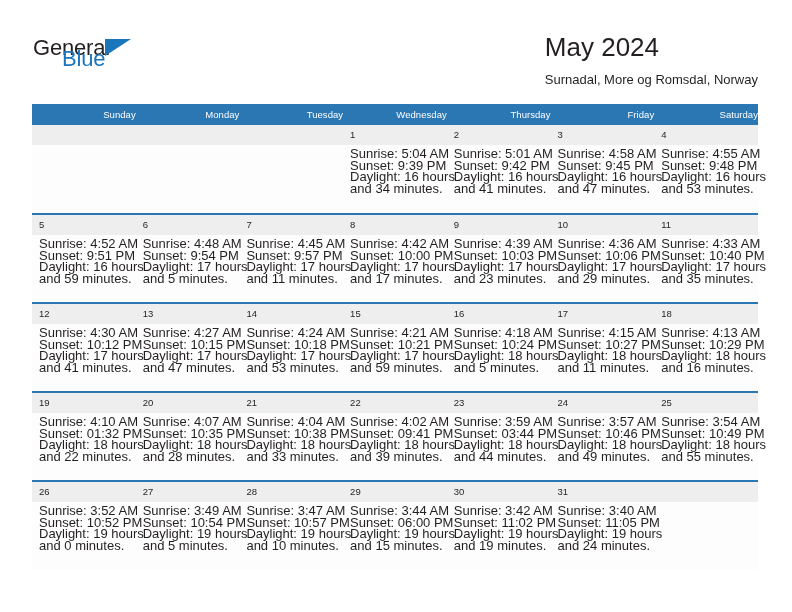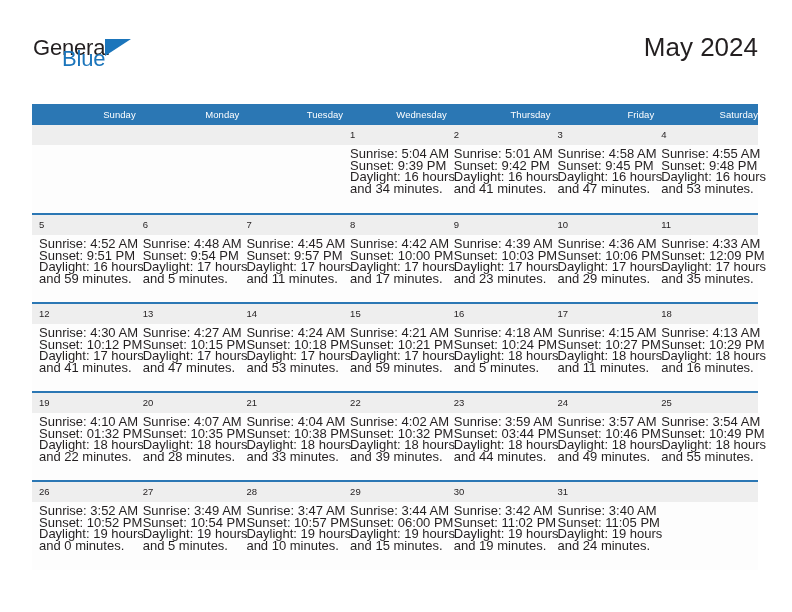--- a/index.html
+++ b/index.html
@@ -148,20 +148,21 @@
   <div class="header">
 
     <div class="brand">
       <span class="brand-general">General</span>
       <span class="brand-triangle"></span>
       <span class="brand-blue">Blue</span>
     </div>
 
     <div class="title-block">
       <div class="cal-title">May 2024</div>
+      <div class="cal-subtitle">Surnadal, More og Romsdal, Norway</div>
     </div>
 
   </div>
 
   <table class="calendar">
     <thead>
       <tr>
         <th>Sunday</th>
         <th>Monday</th>
         <th>Tuesday</th>
@@ -273,21 +274,21 @@
             <div>Sunrise: 4:36 AM</div>
             <div>Sunset: 10:06 PM</div>
             <div>Daylight: 17 hours</div>
             <div>and 29 minutes.</div>
           </div>
         </td>
         <td>
           <span class="daynum">11</span>
           <div class="details">
             <div>Sunrise: 4:33 AM</div>
-            <div>Sunset: 12:09 PM</div>
+            <div>Sunset: 10:40 PM</div>
             <div>Daylight: 17 hours</div>
             <div>and 35 minutes.</div>
           </div>
         </td>
       </tr>
 
       <tr class="week-row">
         <td>
           <span class="daynum">12</span>
           <div class="details">
@@ -378,21 +379,21 @@
             <div>Sunrise: 4:04 AM</div>
             <div>Sunset: 10:38 PM</div>
             <div>Daylight: 18 hours</div>
             <div>and 33 minutes.</div>
           </div>
         </td>
         <td>
           <span class="daynum">22</span>
           <div class="details">
             <div>Sunrise: 4:02 AM</div>
-            <div>Sunset: 10:32 PM</div>
+            <div>Sunset: 09:41 PM</div>
             <div>Daylight: 18 hours</div>
             <div>and 39 minutes.</div>
           </div>
         </td>
         <td>
           <span class="daynum">23</span>
           <div class="details">
             <div>Sunrise: 3:59 AM</div>
             <div>Sunset: 03:44 PM</div>
             <div>Daylight: 18 hours</div>

